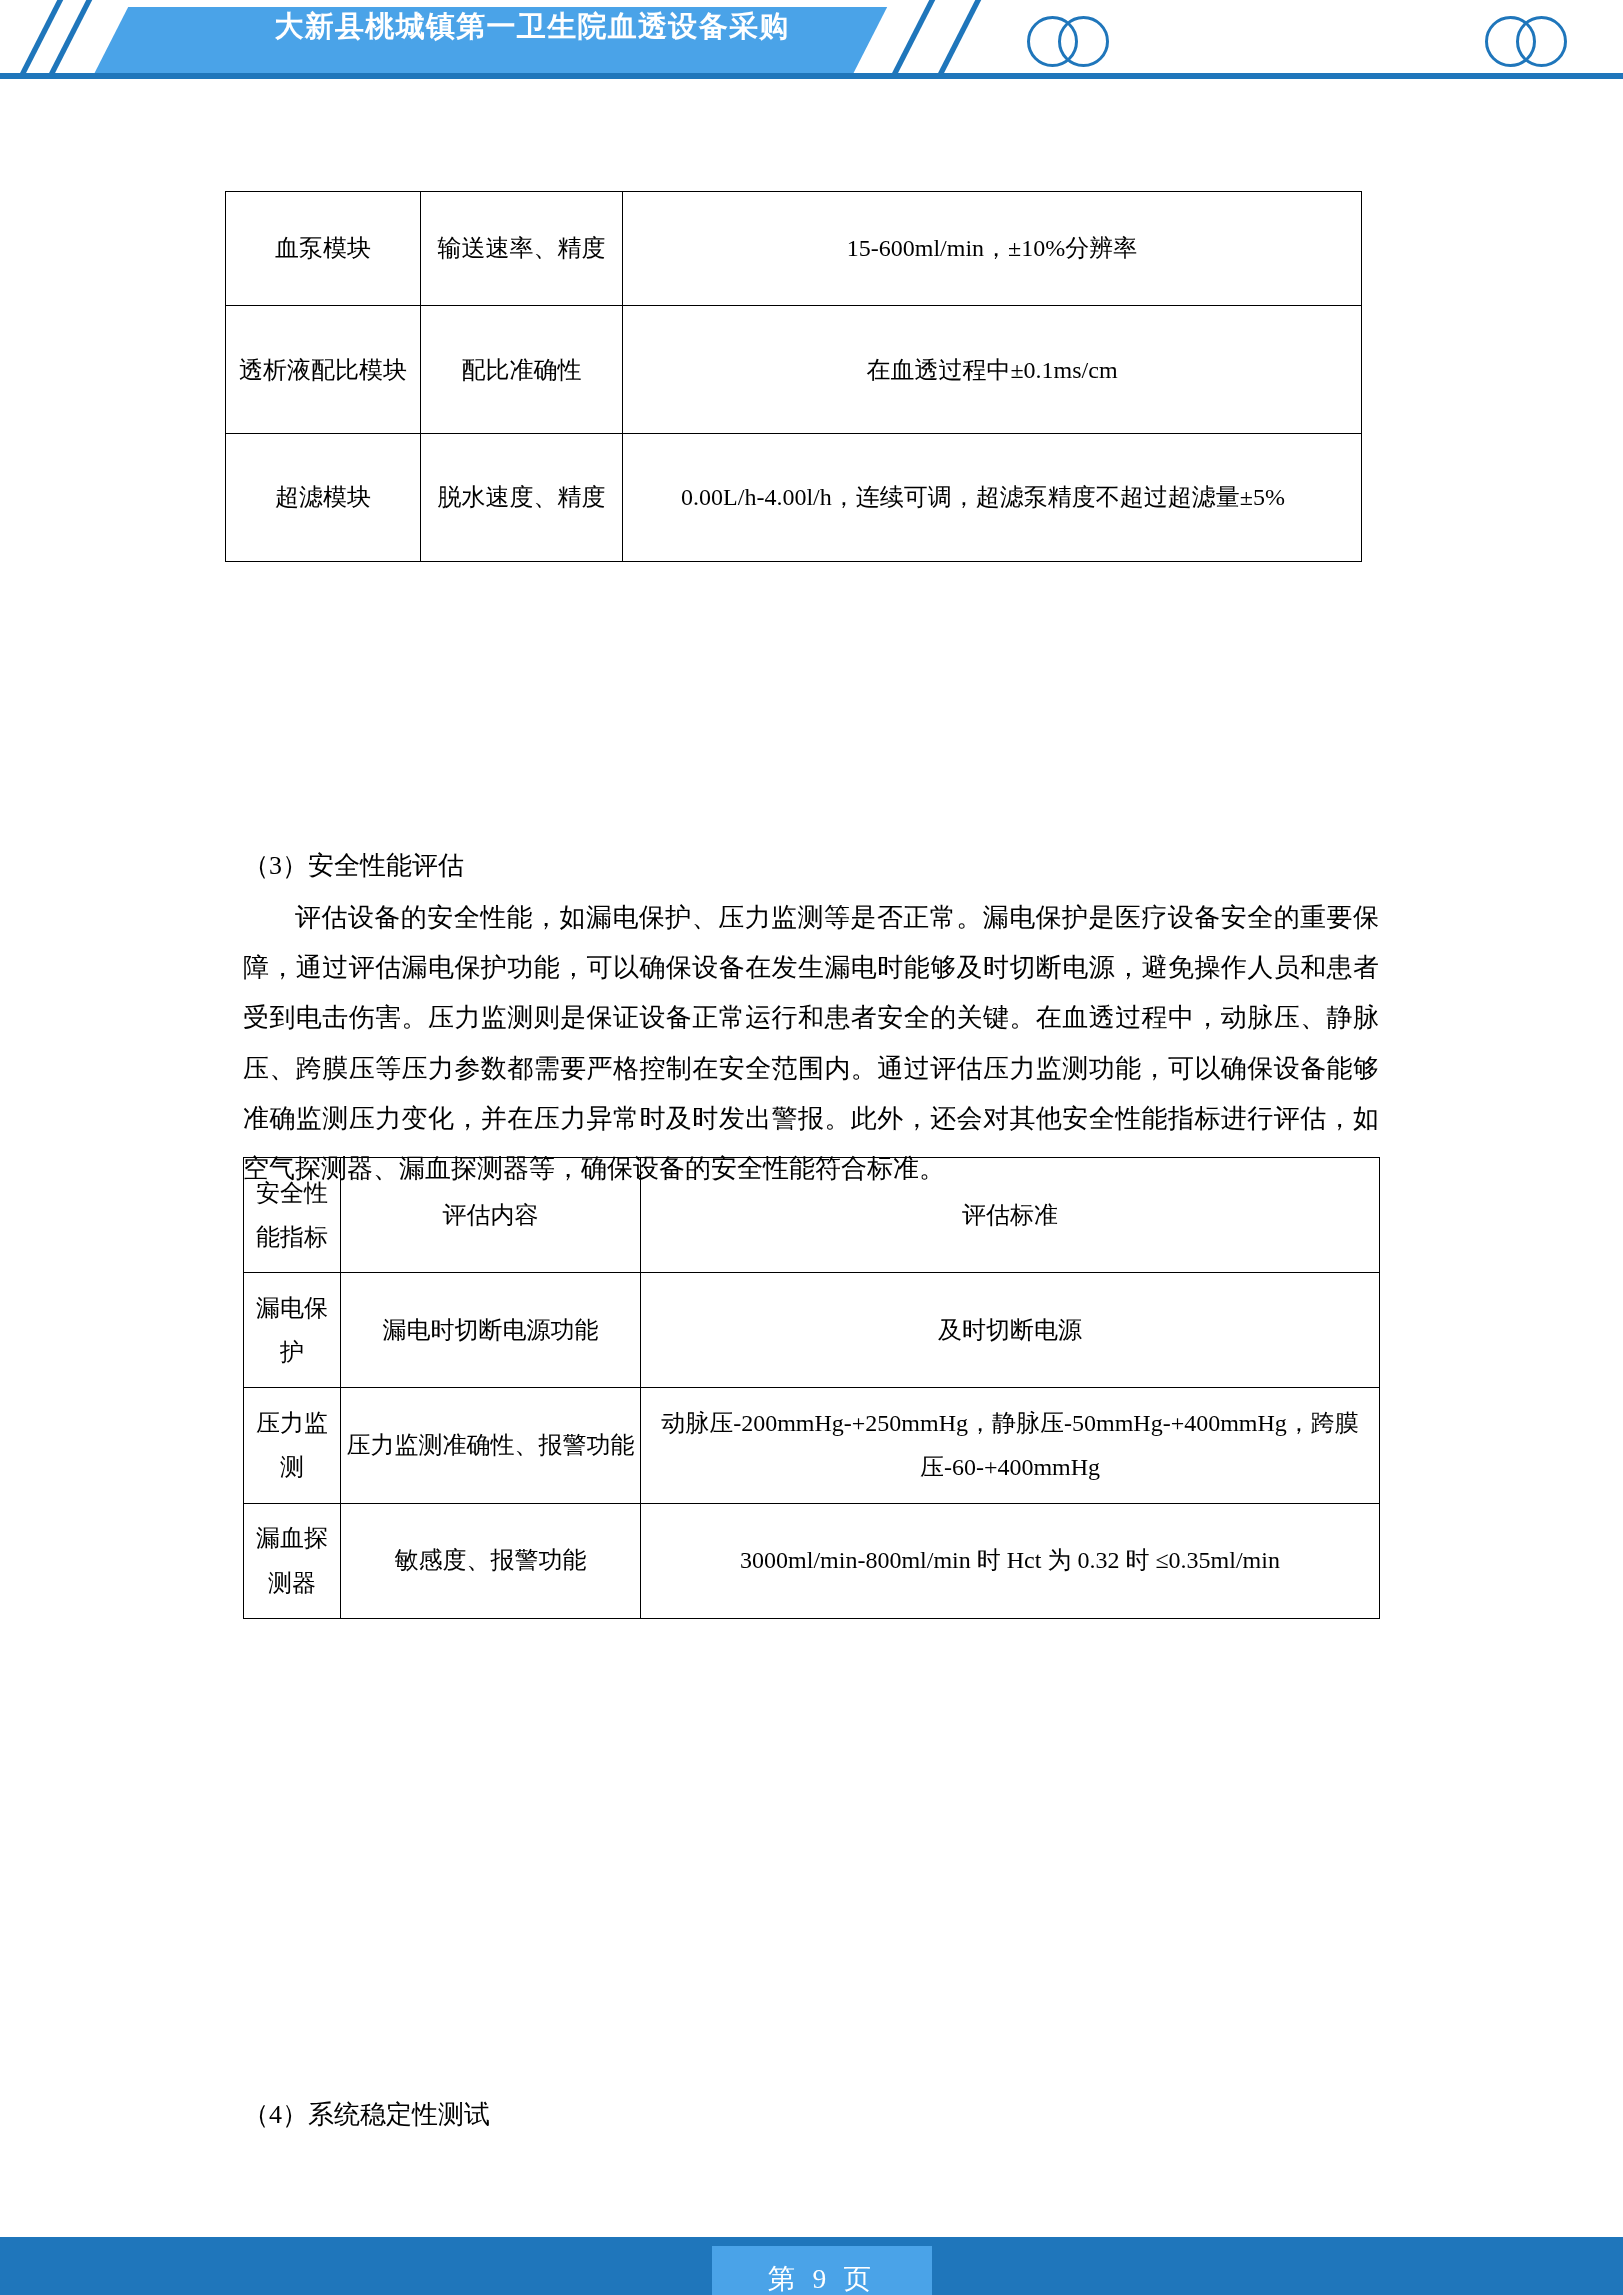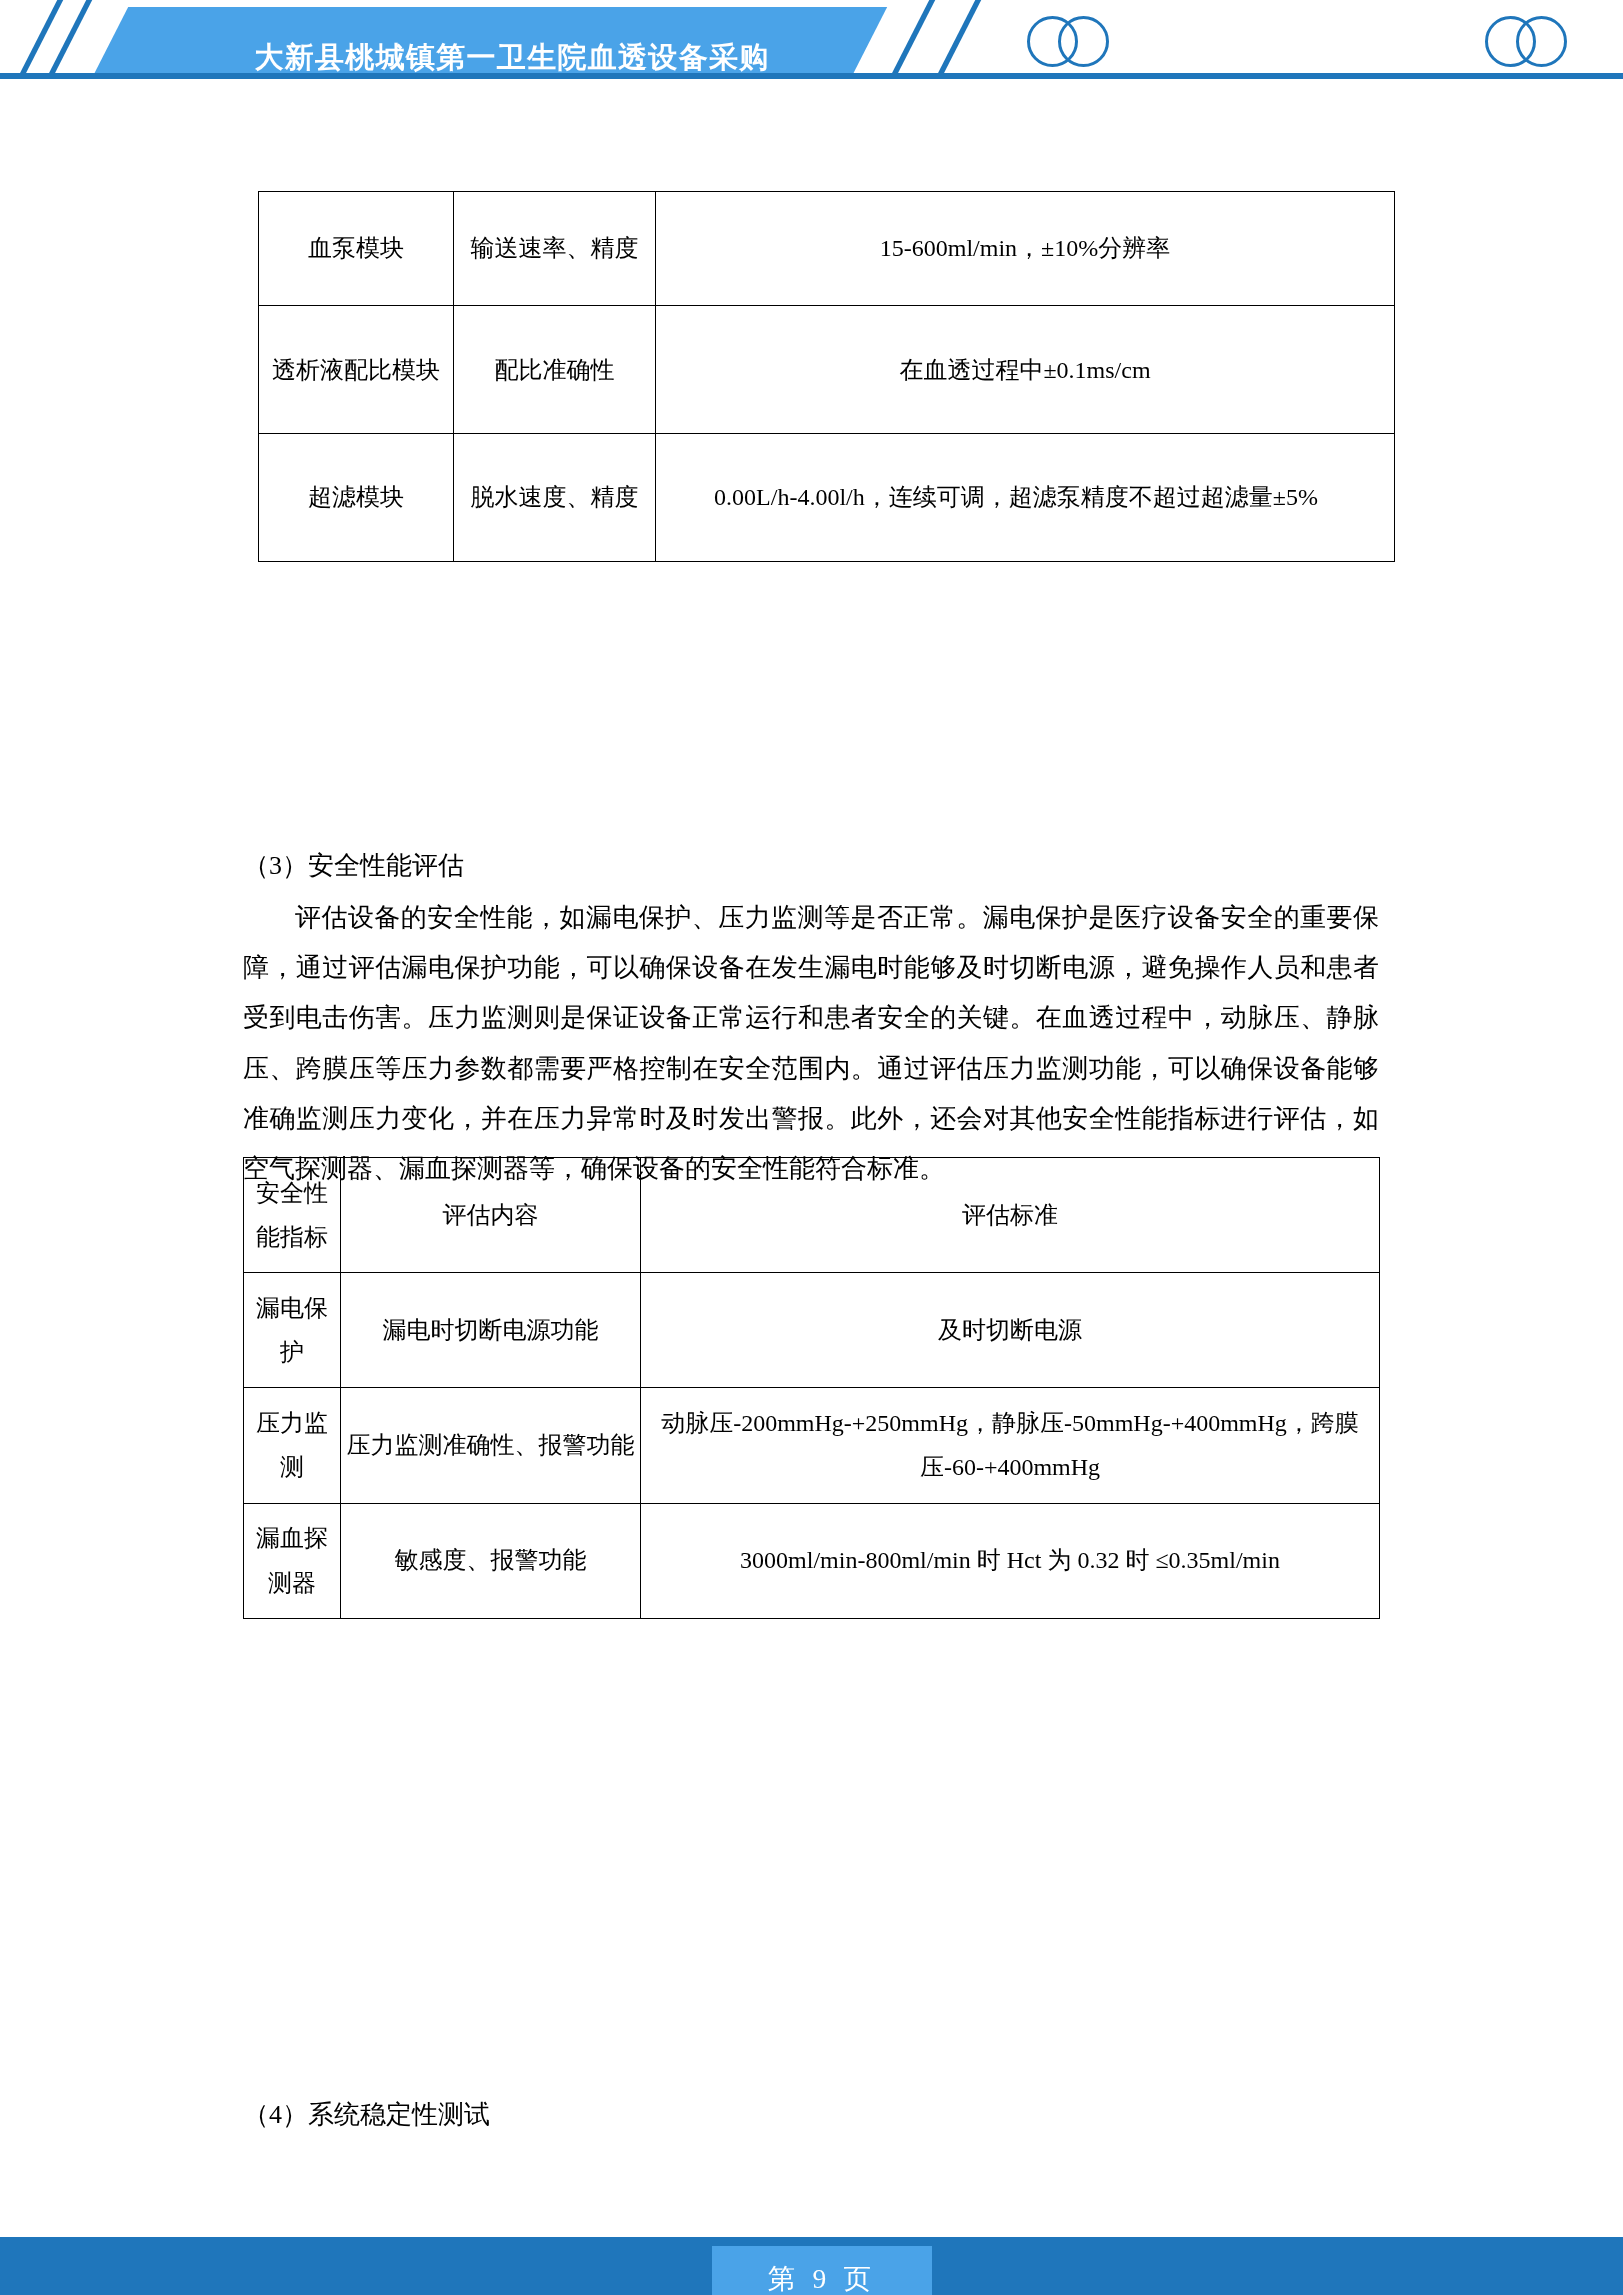--- a/index.html
+++ b/index.html
@@ -50,26 +50,26 @@
     left: 92px;
     top: 6.5px;
     width: 759px;
     height: 71px;
     background: #4aa3e8;
     transform: skewX(-27deg);
     transform-origin: bottom left;
   }
   .hdr-banner-inner {
     position: absolute;
-    left: 90px;
+    left: 110px;
     top: 6.5px;
     width: 759px;
     height: 71px;
     display: flex;
-    align-items: flex-end;
+    align-items: flex-start;
     justify-content: center;
   }
   .hdr-title {
     color: #ffffff;
     font-size: 29px;
     letter-spacing: 1.3px;
     font-family: "Liberation Sans", "DejaVu Sans", sans-serif;
     font-weight: bold;
     white-space: nowrap;
     padding-left: 85px;
@@ -119,21 +119,21 @@
     padding: 2.6px 3.9px;
     color: #000000;
   }
   table.doc-table td.wide-text {
     padding-left: 0;
     padding-right: 18px;
   }
 
   .table1 {
     position: absolute;
-    left: 258px;
+    left: 225px;
     top: 106px;
     width: 1136px;
     border-radius: 32px;
   }
   .table2 {
     position: absolute;
     left: 243px;
     top: 1072px;
     width: 1136px;
     padding-left: 20px;

